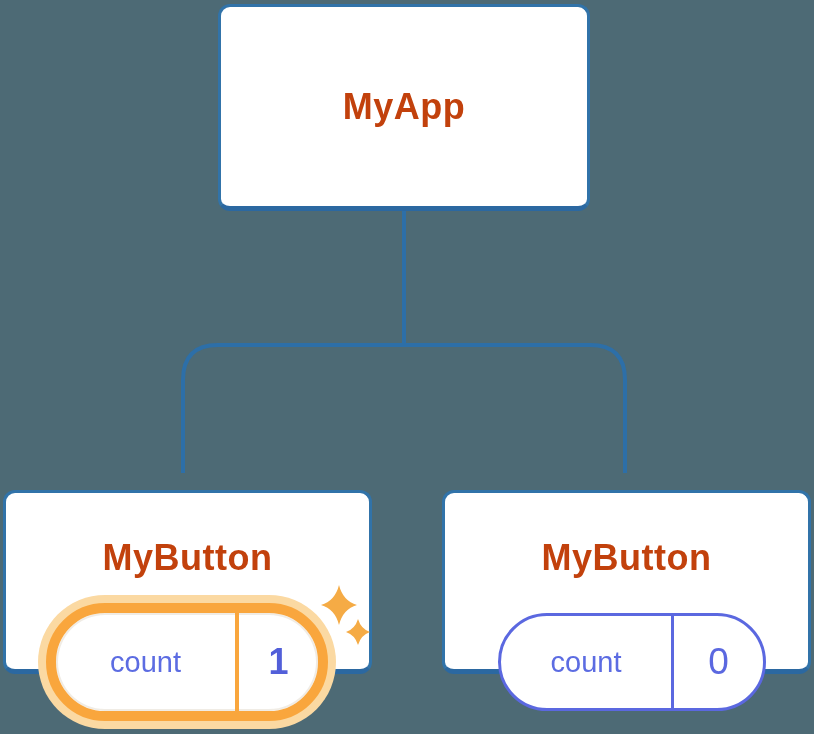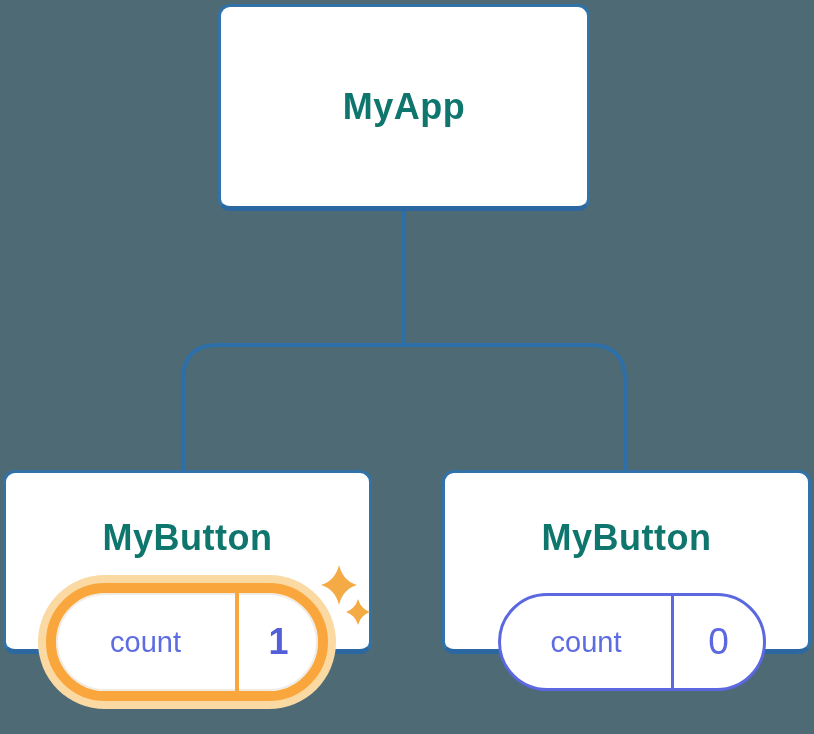--- a/index.html
+++ b/index.html
@@ -30,27 +30,27 @@
     box-sizing: border-box;
   }
   .card-root {
     left: 218px; top: 4px;
     width: 372px; height: 207px;
     display: flex;
     align-items: center;
     justify-content: center;
   }
   .card-child {
-    top: 470px;
+    top: 490px;
     width: 369px; height: 184px;
   }
   .card-child-1 { left: 3px; }
   .card-child-2 { left: 442px; }
   .node-label {
-    color: #0f766e;
+    color: #c2410c;
     font-size: 36px;
     font-weight: 700;
     letter-spacing: 0.5px;
   }
   .child-label {
     position: absolute;
     left: 0; top: 44px;
     width: 100%;
     text-align: center;
   }

